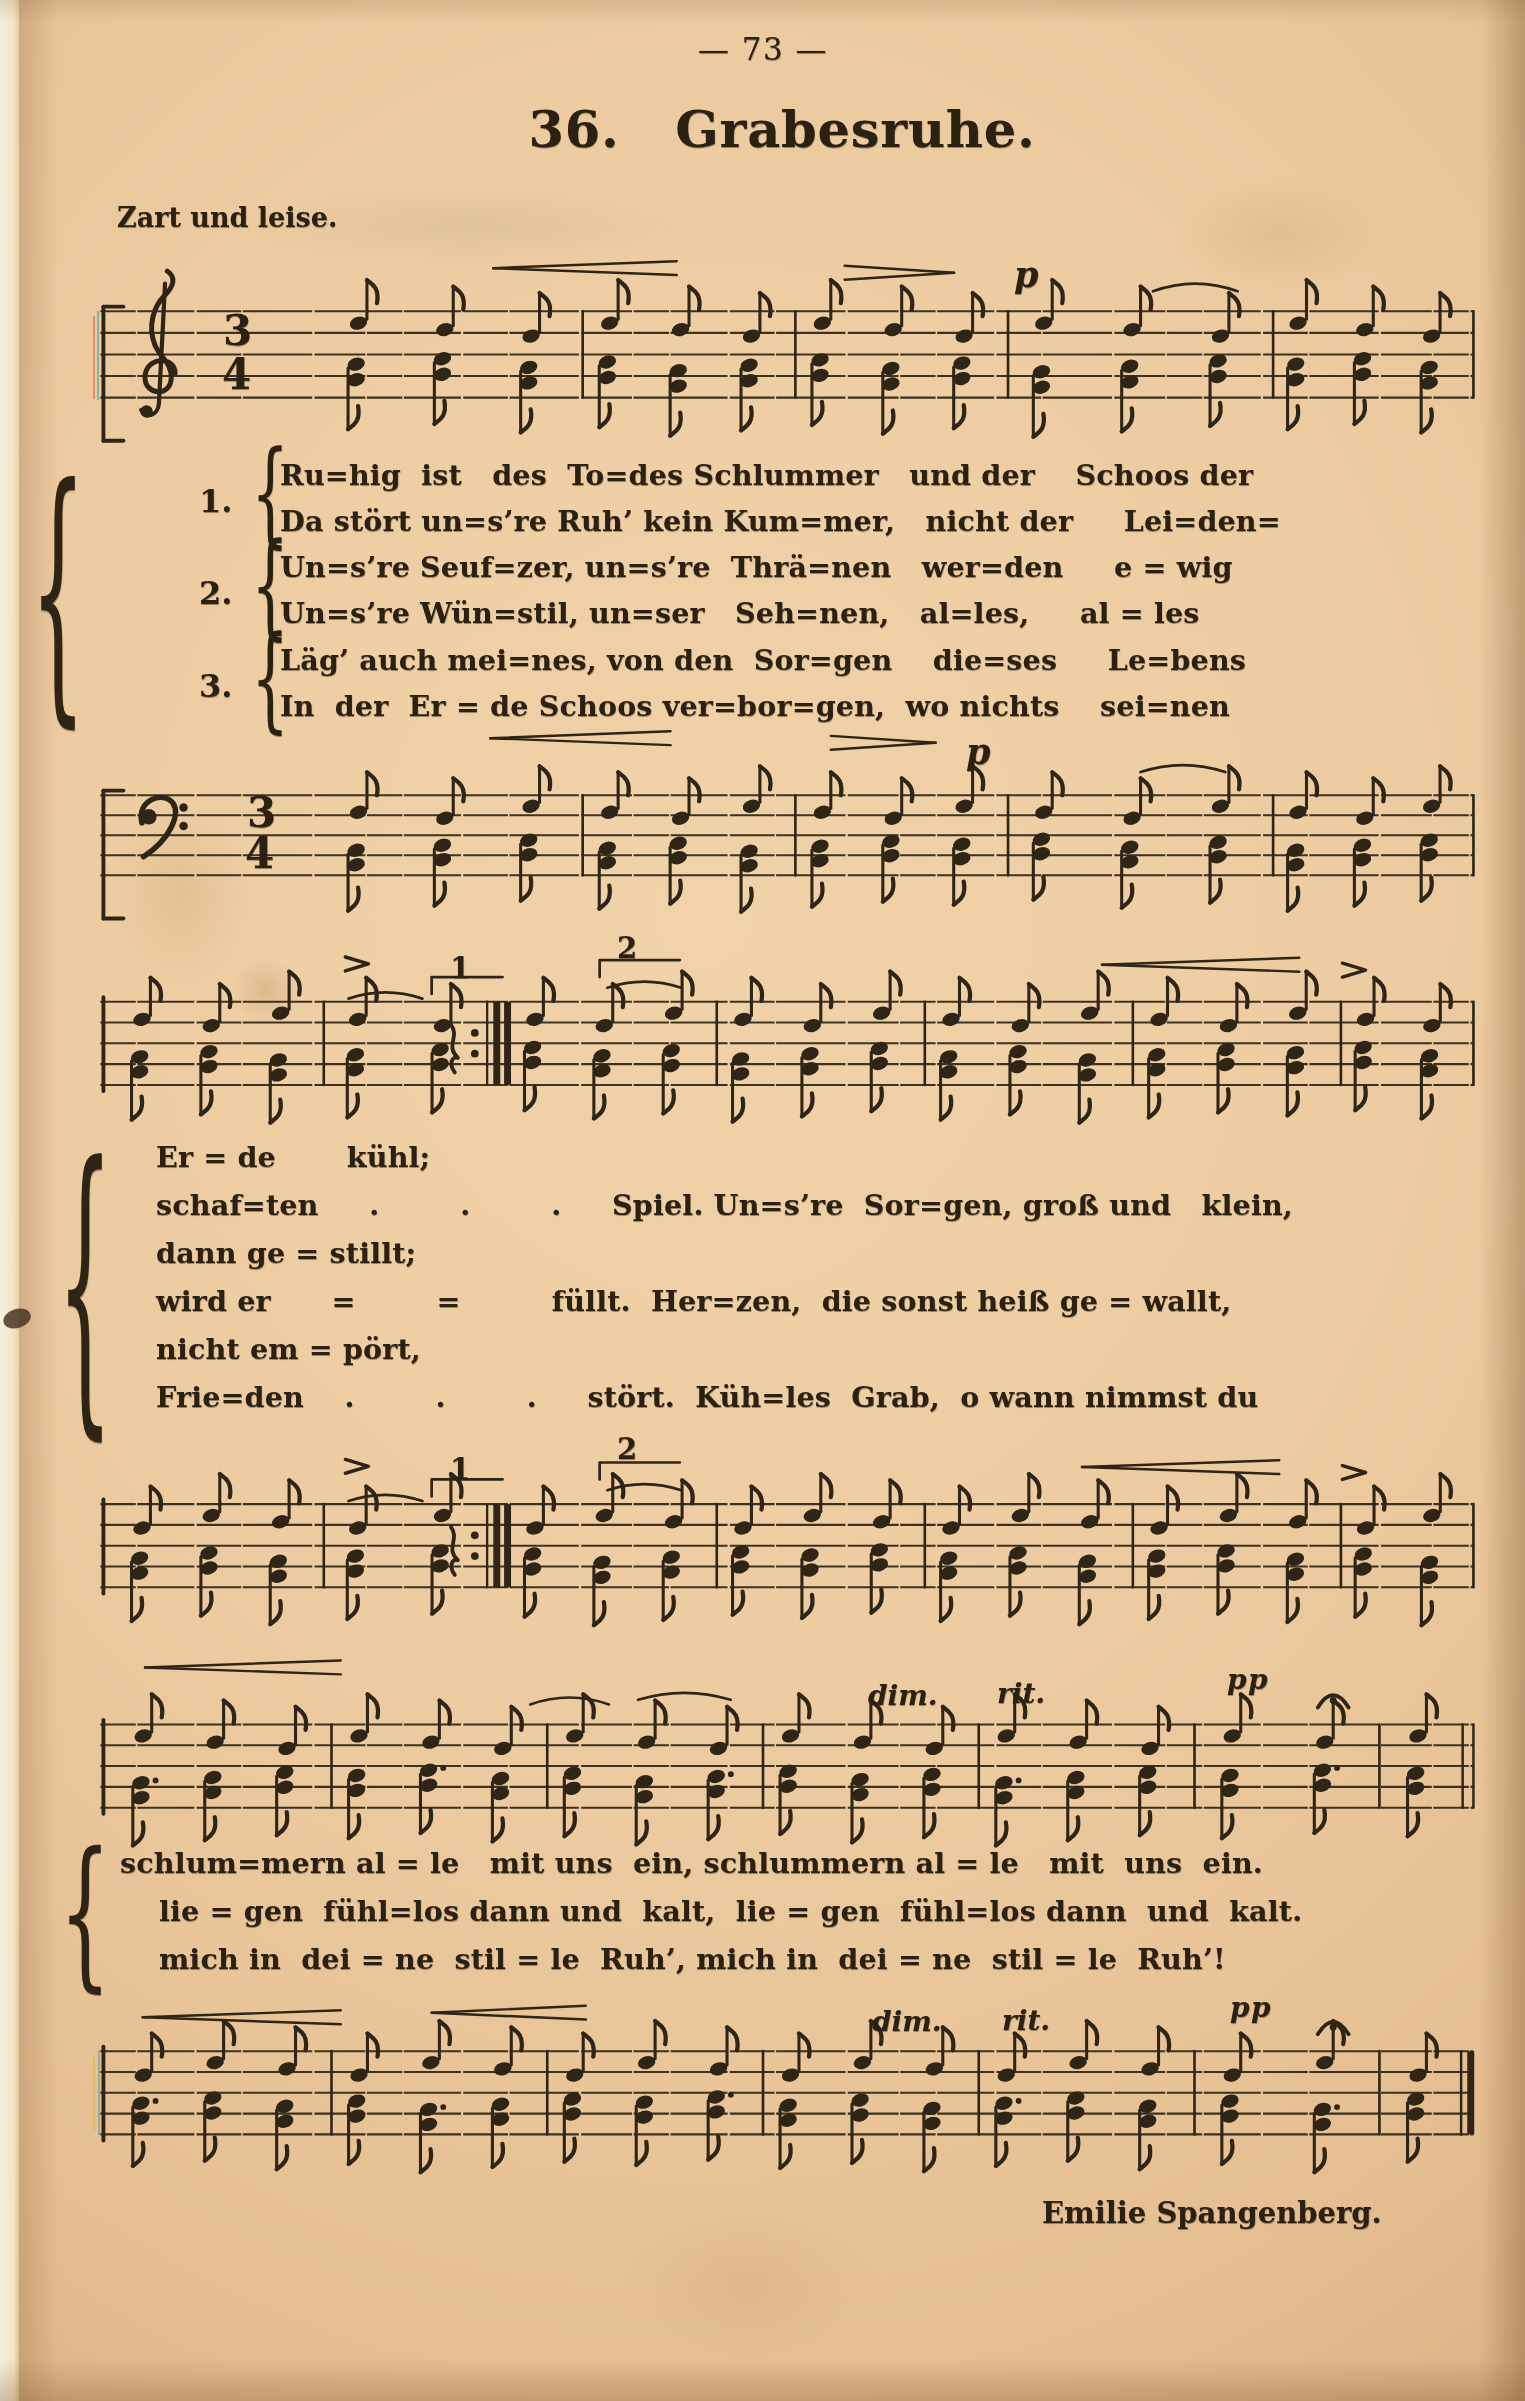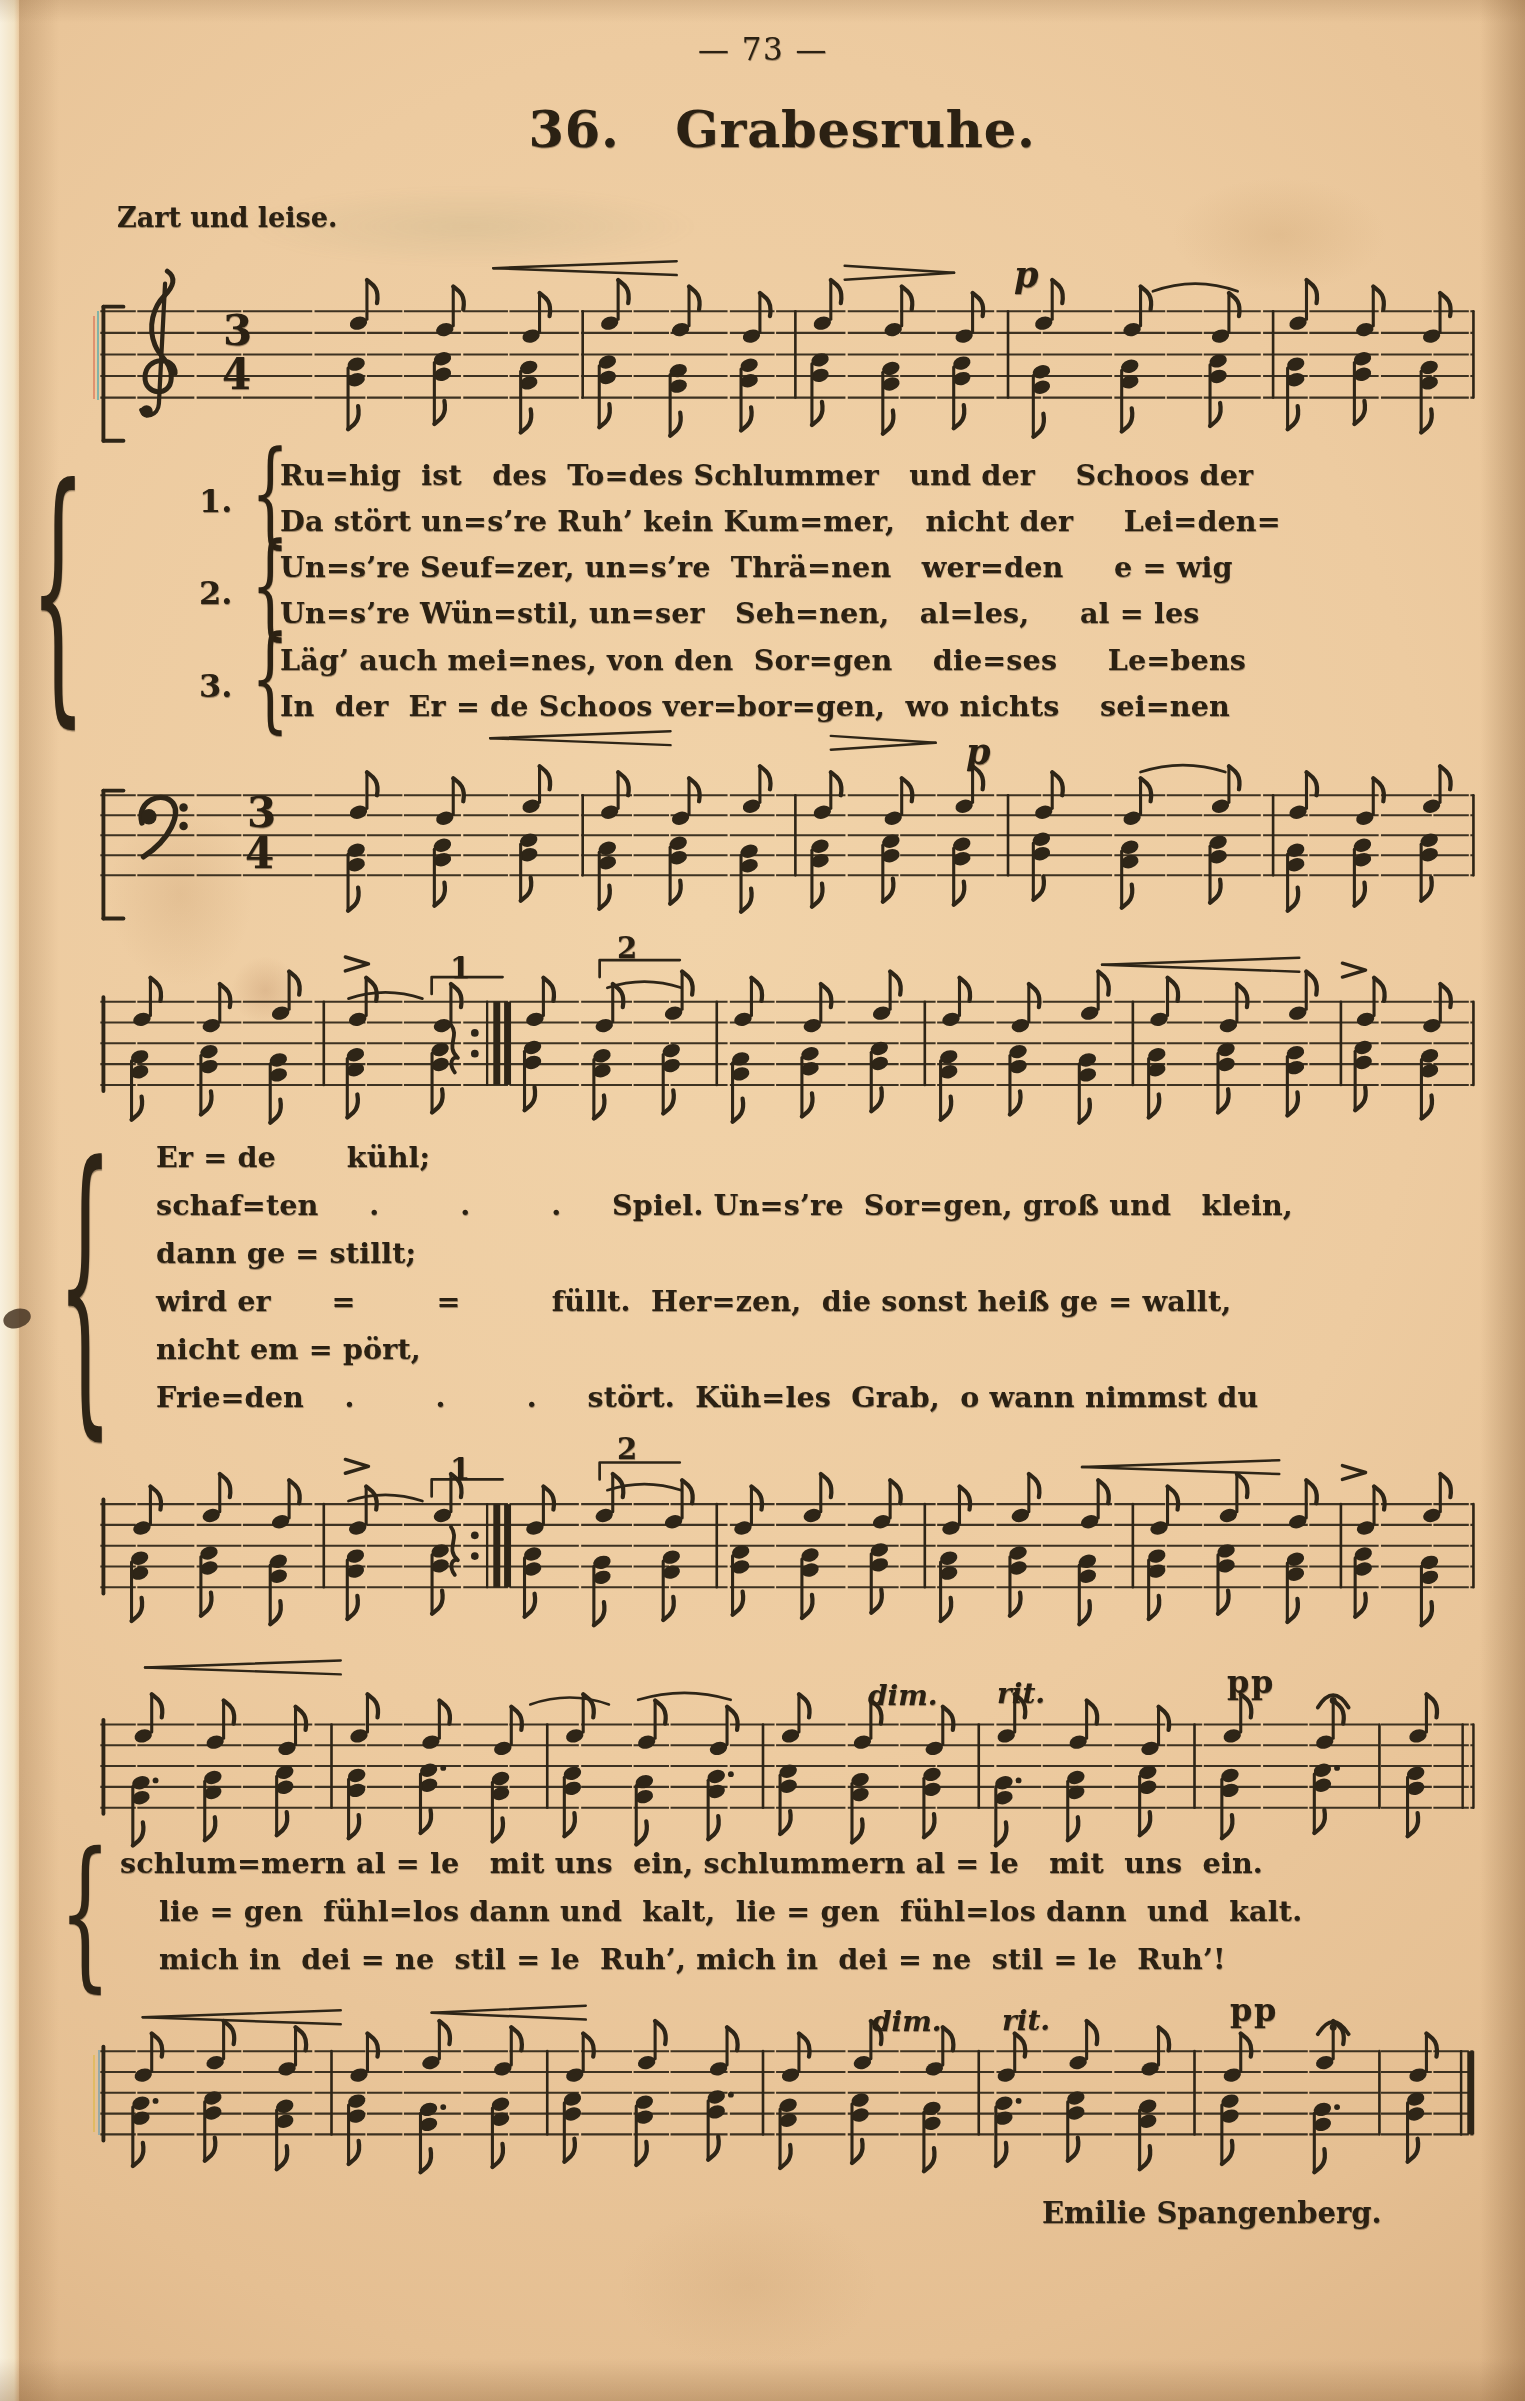--- a/index.html
+++ b/index.html
@@ -72,21 +72,21 @@
   .middle-lyrics { position:absolute; left:156px; top:1133px; }
   .bottom-lyrics { position:absolute; left:120px; top:1839px; }
   .bottom-lyrics div:nth-child(n+2) { padding-left:39px; }
 
   .signature { position:absolute; left:1042px; top:2196px; font-size:29px; font-weight:bold; }
 
   .mark { position:absolute; font-weight:bold; }
   .timesig { font-size:42px; width:35px; text-align:center; line-height:1; }
   .dyn { font-style:italic; font-size:35px; }
   .dyn-sm { font-style:italic; font-size:28px; }
-  .dyn-pp { font-size:32px; letter-spacing:1.5px; }
+  .dyn-pp { font-style:italic; font-size:28px; letter-spacing:1.5px; }
   .vnum { font-size:29px; }
 
   svg.notation { position:absolute; left:0; top:0; pointer-events:none; }
 </style>
 </head>
 <body>
 
 <div class="page">
 
   <div class="edge-left-white"></div>

